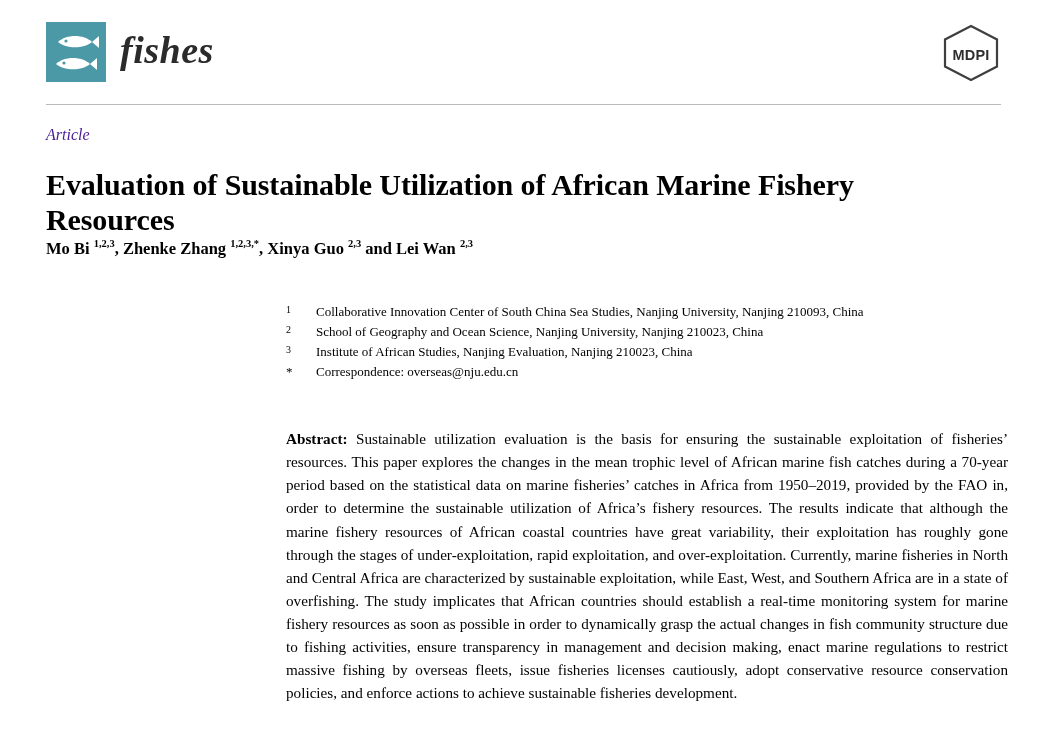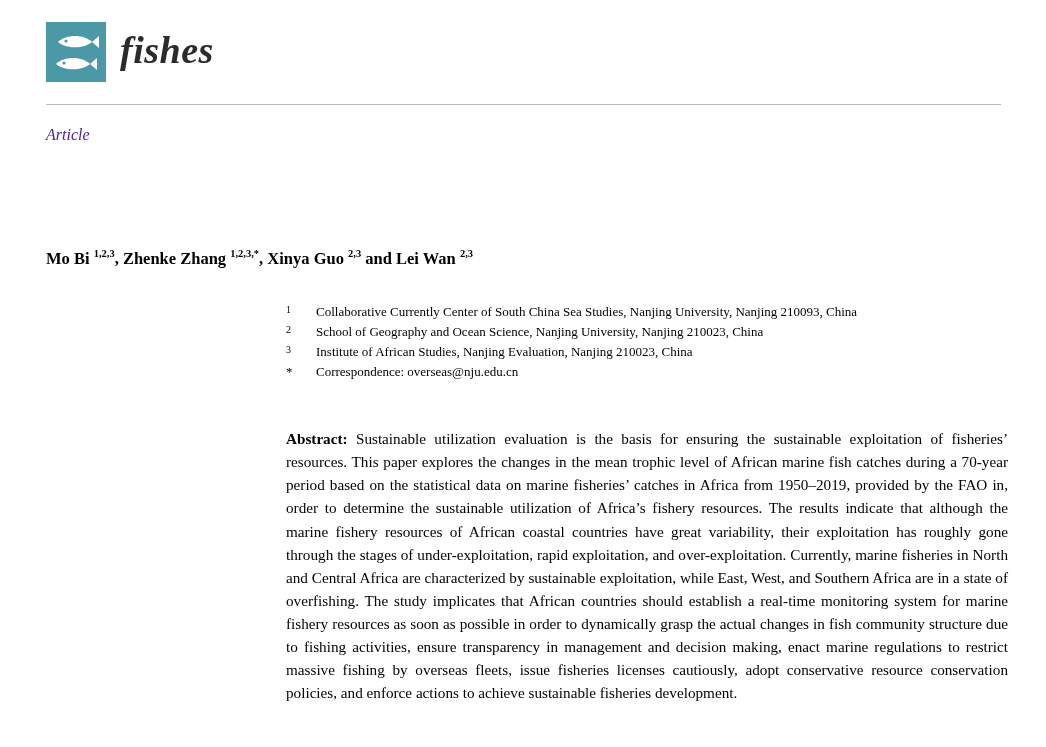--- a/index.html
+++ b/index.html
@@ -88,21 +88,21 @@
     font-family: "Liberation Serif", serif;
     font-weight: 700;
     font-size: 30px;
     line-height: 1.16;
     letter-spacing: -0.1px;
     color: #000;
   }
   .authors {
     position: absolute;
     left: 46px;
-    top: 248px;
+    top: 238px;
     width: 900px;
     font-weight: 700;
     font-size: 16.5px;
     color: #000;
   }
   .authors sup { font-size: 10.5px; font-weight: 700; vertical-align: super; }
 
   
   .affils {
     position: absolute;
@@ -161,33 +161,40 @@
           <g fill="#ffffff">
             <path d="M10 42 C18 34, 36 34, 44 42 C36 49, 18 49, 10 42 Z"></path>
             <path d="M44 42 L51 36 L51 48 Z"></path>
             <circle cx="18" cy="41" r="1.6" fill="#4b98a6"></circle>
           </g>
         </svg>
       </div>
       <div class="journal-name">fishes</div>
     </div>
 
+    <div class="mdpi-logo">
+      <svg width="60" height="58" viewBox="0 0 60 58" aria-hidden="true">
+        <polygon points="30,2 56,15.5 56,42.5 30,56 4,42.5 4,15.5" fill="#ffffff" stroke="#3f3f3f" stroke-width="2.2"></polygon>
+        <text x="30" y="36" text-anchor="middle" font-family="Liberation Sans, sans-serif" font-size="14.5" font-weight="700" fill="#2f2f2f" letter-spacing="0.2">MDPI</text>
+      </svg>
+    </div>
   </div>
 
   <div class="rule"></div>
 
   <div class="article-type">Article</div>
 
+  <h1 class="title">Evaluation of Sustainable Utilization of African Marine Fishery Resources</h1>
 
   <div class="authors"><span>Mo Bi </span><sup>1,2,3</sup><span>, </span><span>Zhenke Zhang </span><sup>1,2,3,*</sup><span>, </span><span>Xinya Guo </span><sup>2,3</sup><span> and </span><span>Lei Wan </span><sup>2,3</sup></div>
 
   <div class="affils">
       <div class="affil-row">
         <span class="affil-num">1</span>
-        <span class="affil-text">Collaborative Currently Center of South China Sea Studies, Nanjing University, Nanjing 210093, China</span>
+        <span class="affil-text">Collaborative Innovation Center of South China Sea Studies, Nanjing University, Nanjing 210093, China</span>
       </div>
       <div class="affil-row">
         <span class="affil-num">2</span>
         <span class="affil-text">School of Geography and Ocean Science, Nanjing University, Nanjing 210023, China</span>
       </div>
       <div class="affil-row">
         <span class="affil-num">3</span>
         <span class="affil-text">Institute of African Studies, Nanjing Evaluation, Nanjing 210023, China</span>
       </div>
       <div class="affil-row">

